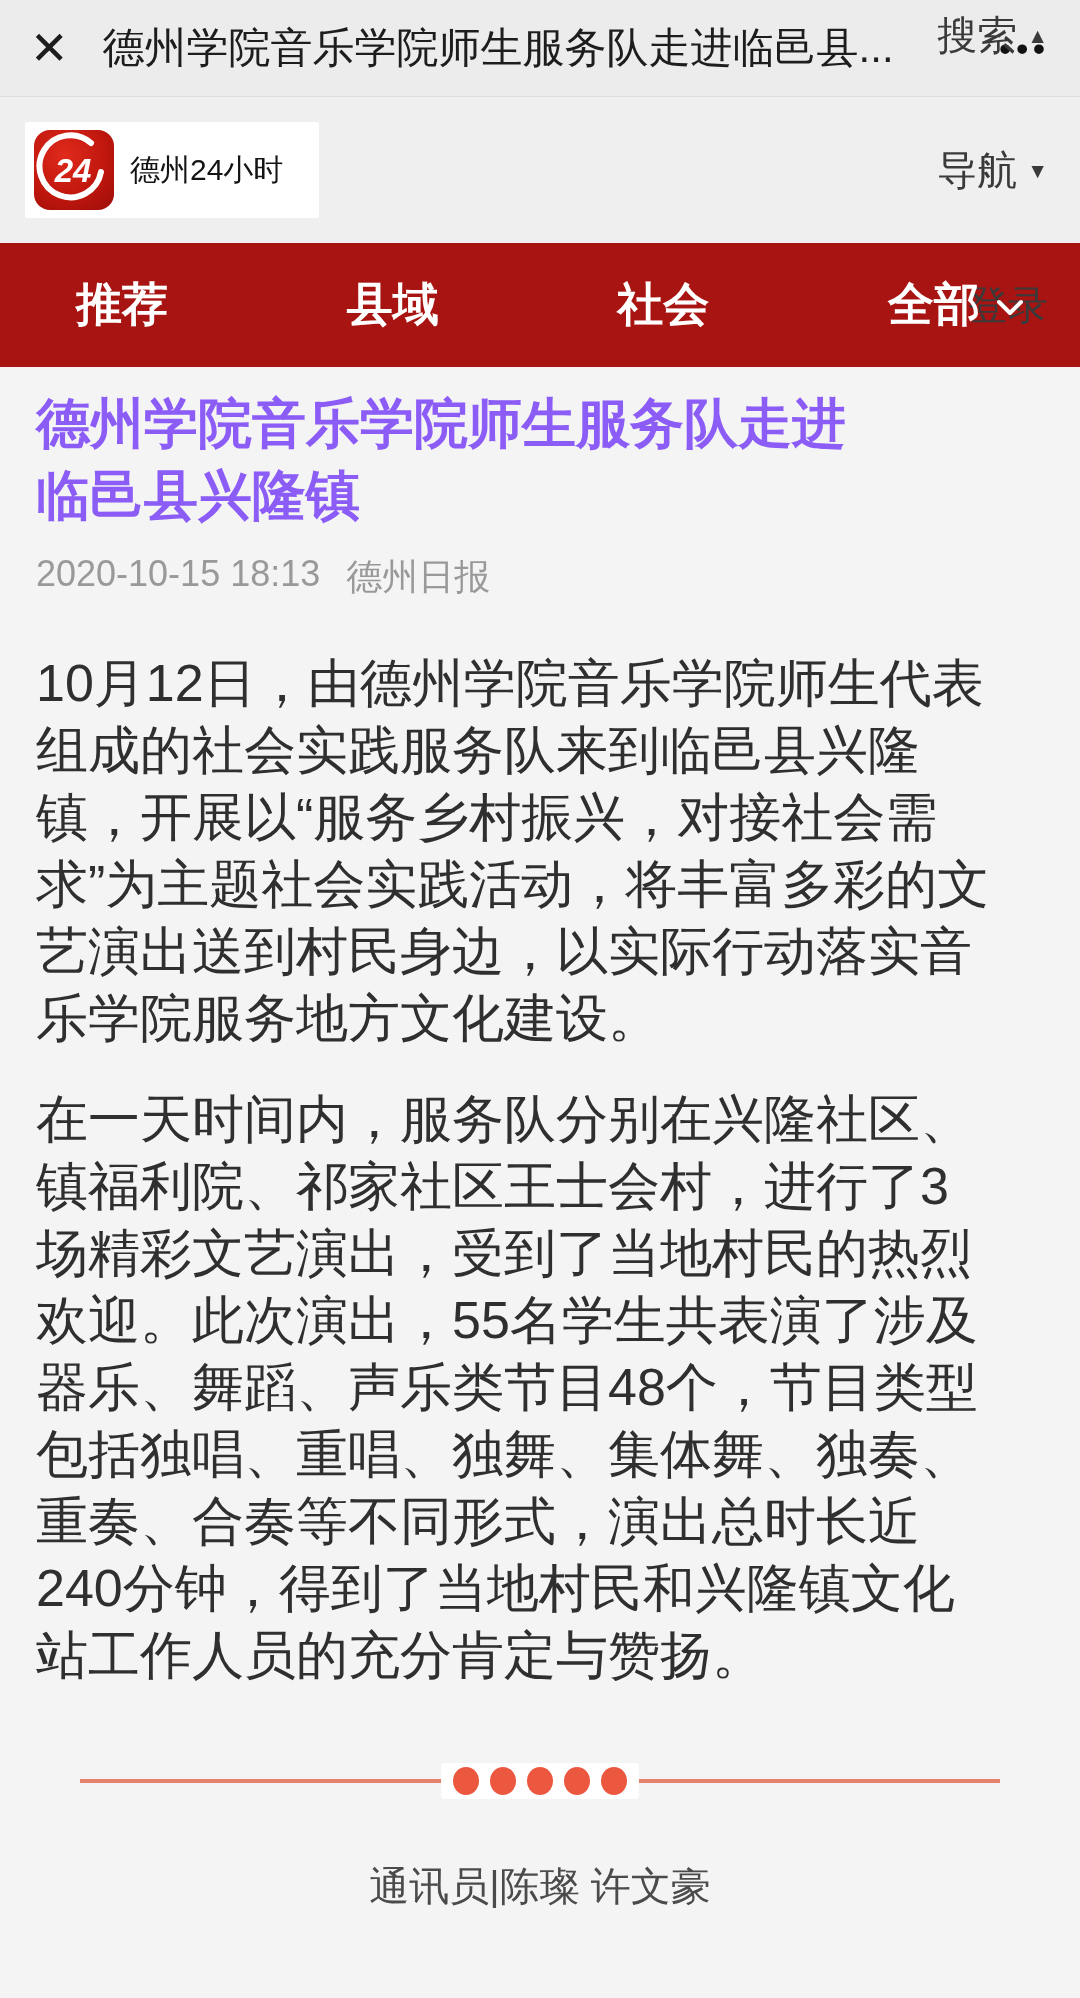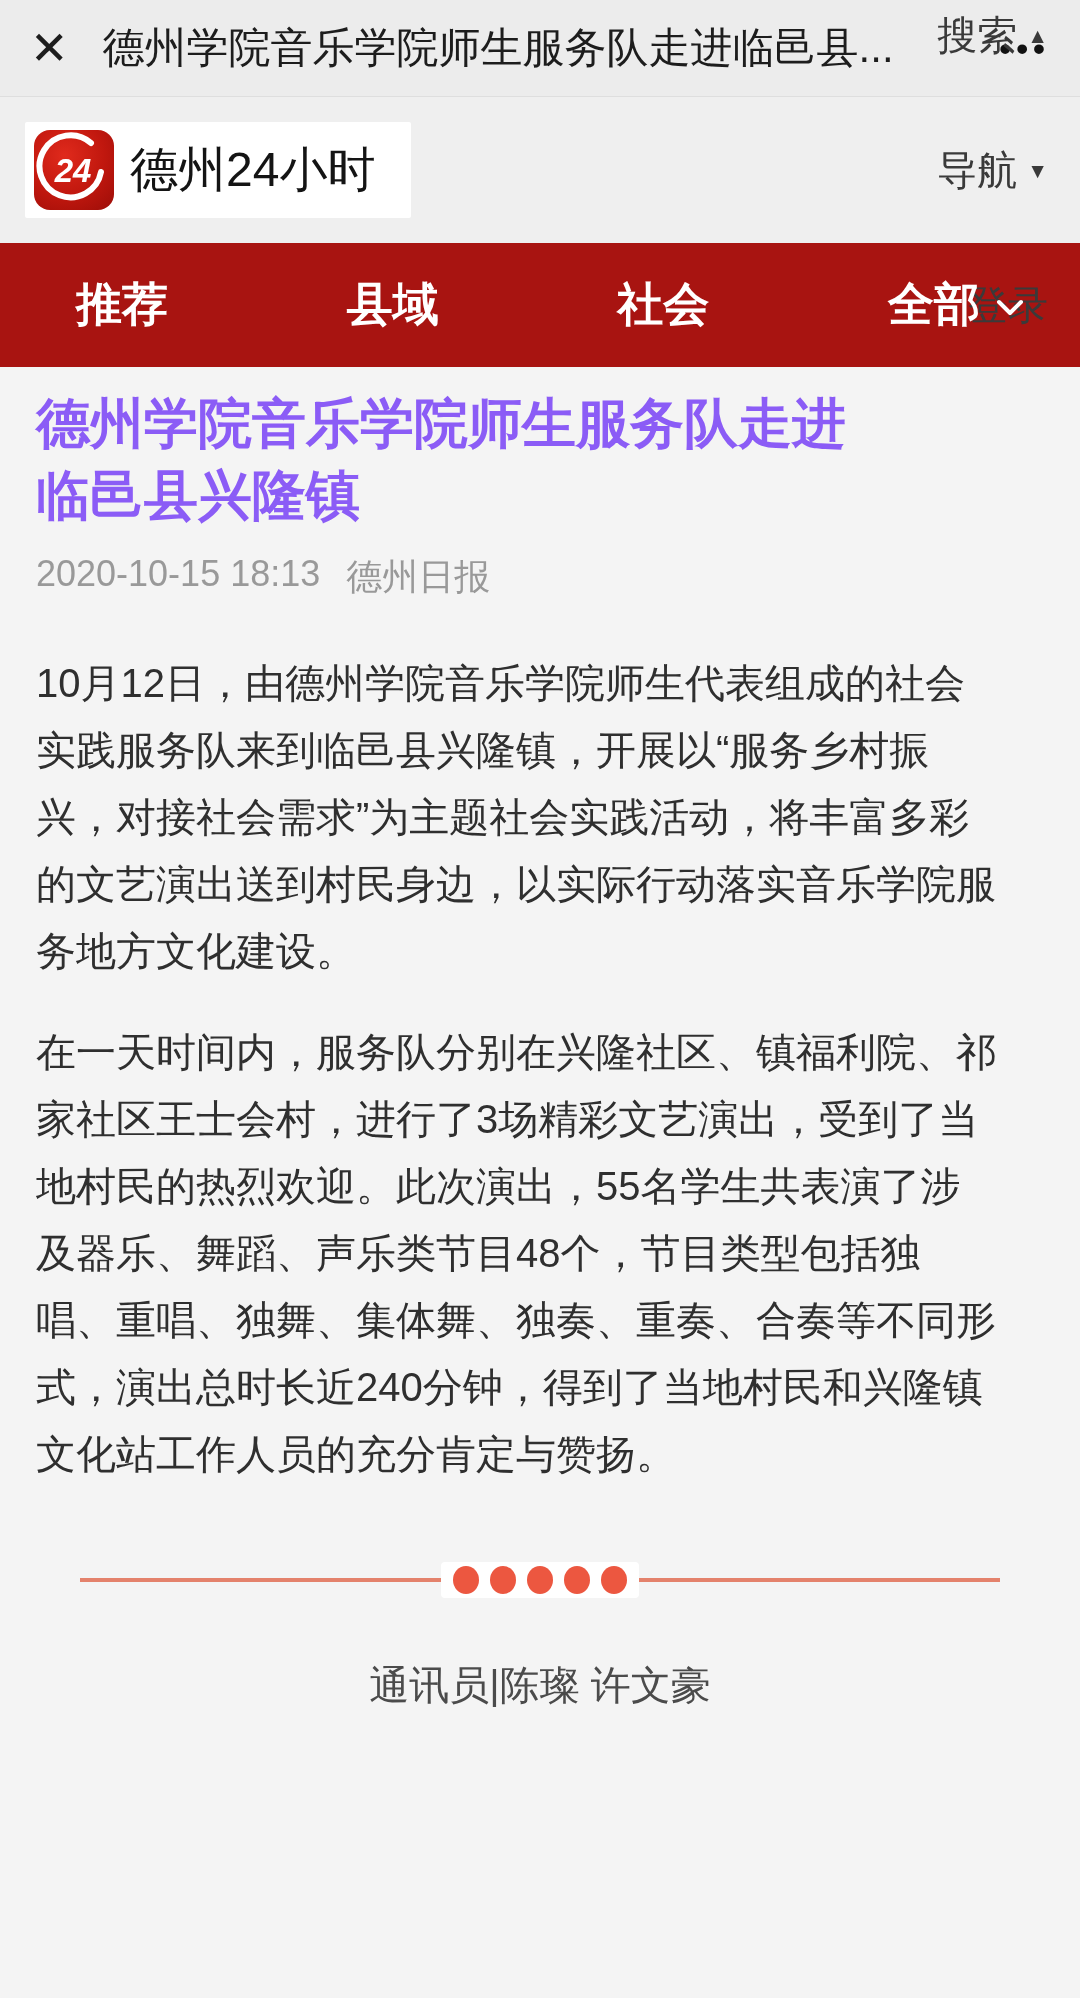--- a/index.html
+++ b/index.html
@@ -34,21 +34,21 @@
     display:inline-flex; align-items:center; gap:16px;
     background:#ffffff; padding:8px 36px 8px 9px;
     border-radius:2px;
   }
   .logo-badge {
     width:80px; height:80px; border-radius:16px;
     background:radial-gradient(circle at 38% 32%, #e02a1c 0%, #c0170e 55%, #9c0d08 100%);
     display:flex; align-items:center; justify-content:center;
     flex:0 0 auto;
   }
-  .brand-name { font-size:48px; color:#141414; white-space:nowrap; }
+  .brand-name { font-size:30px; color:#141414; white-space:nowrap; }
   .header-links {
     margin-left:auto;
     display:flex; align-items:flex-end; gap:80px;
     font-size:40px; color:#3a3a3a;flex-direction:column;
   }
   .hlink { display:inline-flex; align-items:center; gap:10px; cursor:pointer; white-space:nowrap; }
   .tri { font-size:21px; color:#3a3a3a; line-height:1; }
 
   
   .nav-bar {
@@ -67,21 +67,21 @@
   .article { padding:0 36px; }
   .article h1 {
     margin-top:20px; max-width:830px;
     font-size:54px; line-height:72px; font-weight:700; color:#8b5cf6;
   }
   .meta {
     margin-top:22px; display:flex; gap:26px;
     font-size:36px; color:#999999;
   }
   .article p {
-    max-width:960px; font-size:40px; line-height:67px; color:#2f2f2f;
+    max-width:960px; font-size:52px; line-height:67px; color:#2f2f2f;
   }
   .p1 { margin-top:48px; }
   .p2 { margin-top:34px; }
 
   
   .divider { position:relative; margin:74px 44px 0 44px; height:36px; }
   .divider::before {
     content:""; position:absolute; left:0; right:0; top:16px; height:4px;
     background:#e4826c;
   }

